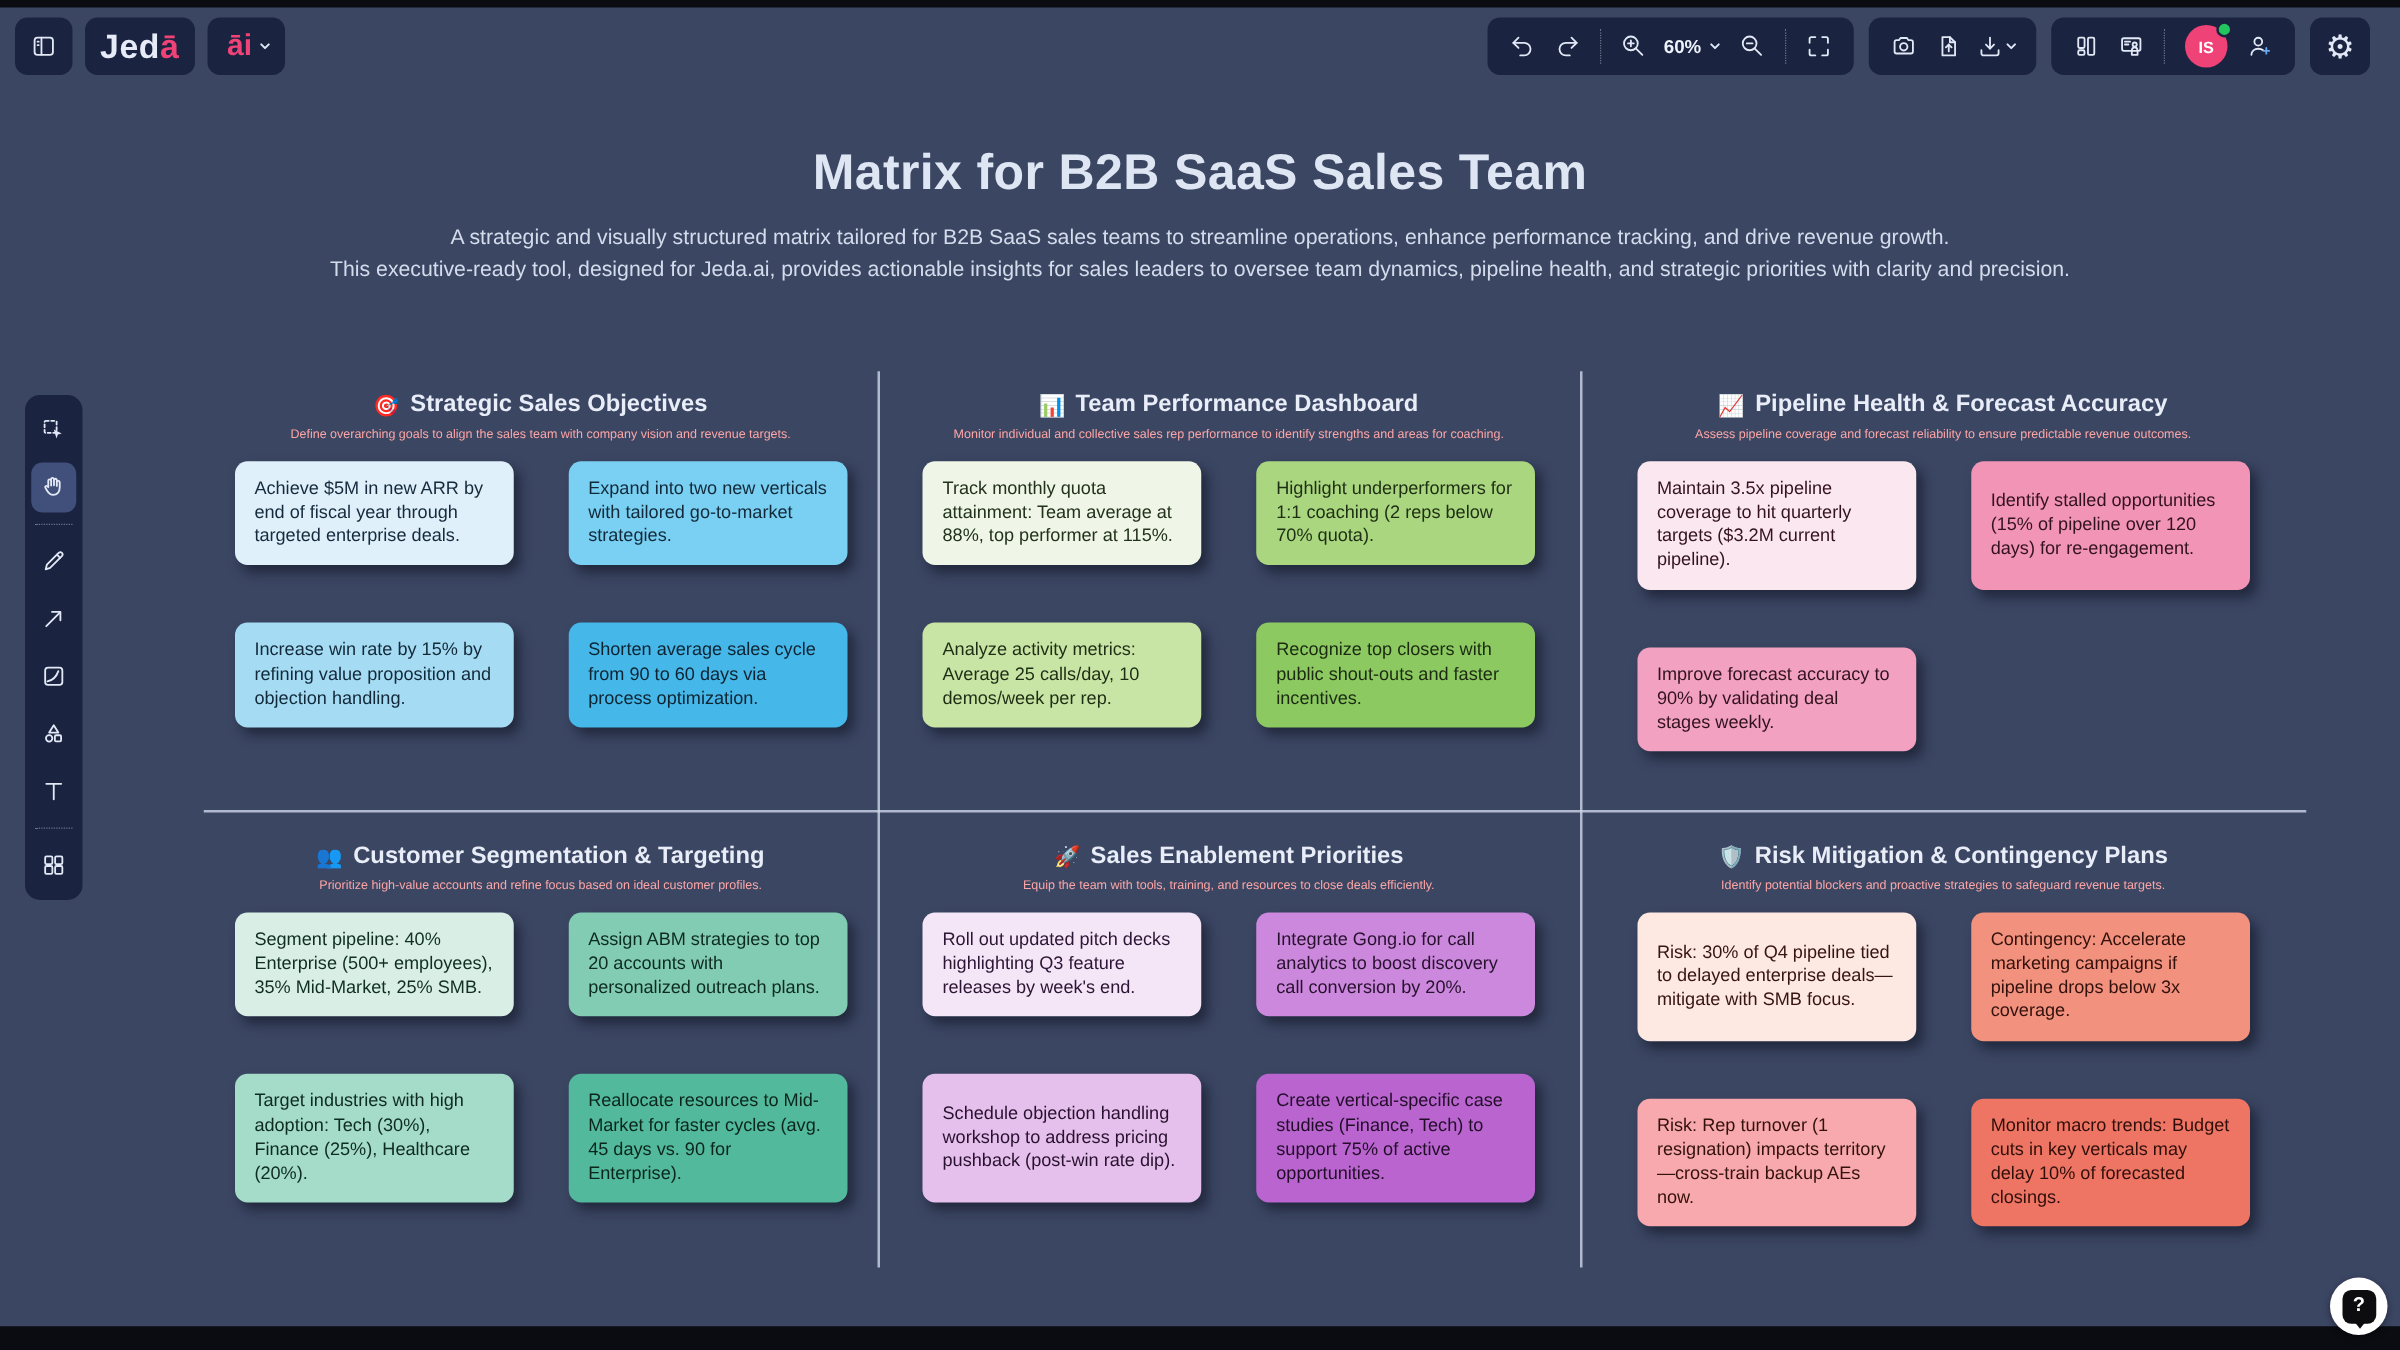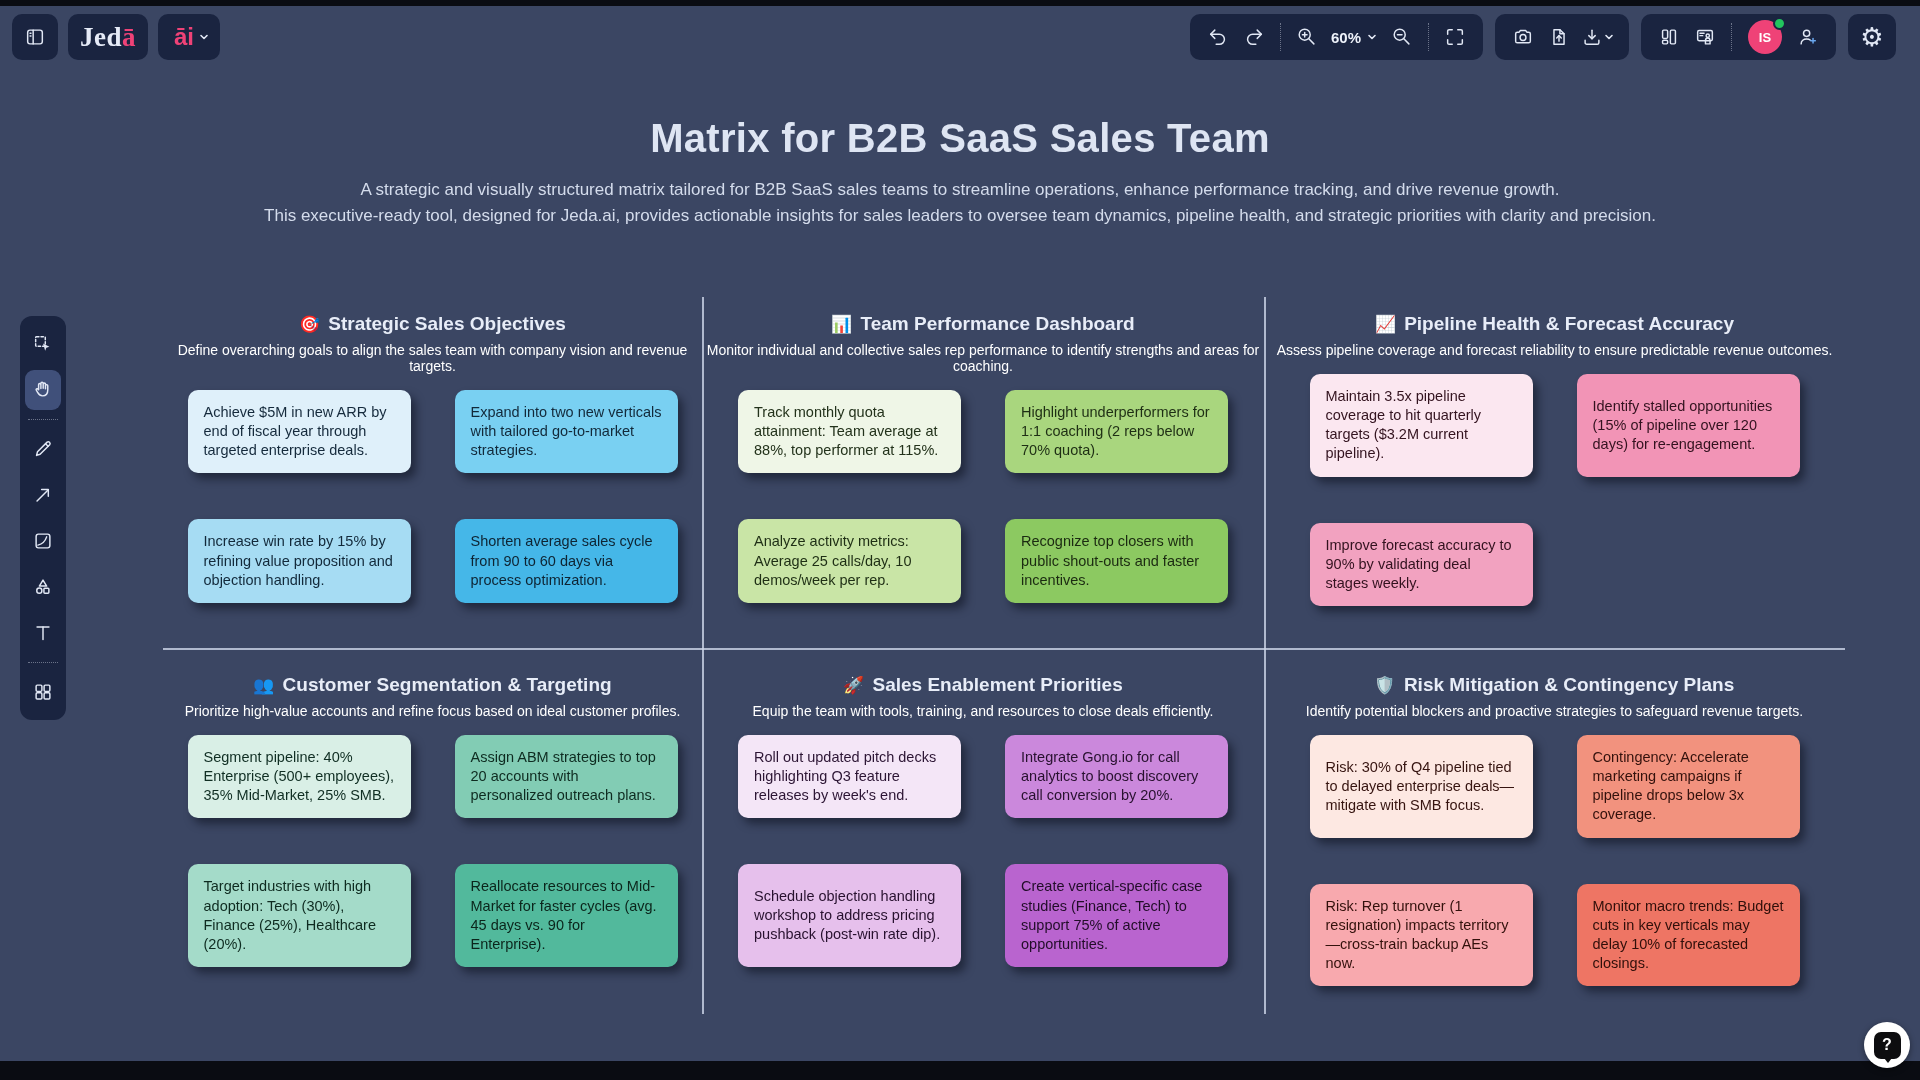--- a/index.html
+++ b/index.html
@@ -18,21 +18,21 @@
   .topbar { position:absolute; top:14px; left:12px; right:24px; height:46px;
     display:flex; align-items:center; z-index:20; }
   .pill { background:#1a2440; border-radius:10px; height:46px; display:flex;
     align-items:center; padding:16px 10px; }
   .tbtn { min-width:36px; height:38px; display:flex; align-items:center; justify-content:center;
     border-radius:8px; cursor:pointer; padding:0 4px; }
   .ic { width:22px; height:22px; stroke:#e2e8f5; stroke-width:1.6; fill:none;
     stroke-linecap:round; stroke-linejoin:round; display:block; }
   .ic-sm { width:12px; height:12px; }
   .vdash { height:28px; border-left:1px dotted rgba(230,236,248,.4); margin:0 8px; }
-  .logo { font-size:27px; font-weight:bold; letter-spacing:.5px; padding:16px 12px; cursor:pointer;font-family:Liberation Serif, serif; }
+  .logo { font-size:27px; font-weight:bold; letter-spacing:.5px; padding:16px 12px; cursor:pointer; }
   .logo .accent { color:#ef4277; }
   .ai-pill { margin-left:10px; cursor:pointer; gap:4px; }
   .ai-pill .ai-txt { color:#ef4277; font-size:24px; font-weight:bold; padding-left:6px; }
   .spacer { flex:1; }
   .zoom-lvl { color:#eef2fa; font-size:15px; font-weight:bold; display:flex; align-items:center;
     gap:5px; padding:0 6px; cursor:pointer; }
   .grp { margin-left:12px; }
   .avatar-wrap { position:relative; margin:0 8px; cursor:pointer; }
   .avatar { width:34px; height:34px; border-radius:50%; background:#ef4277; color:#fff;
     font-size:13px; font-weight:bold; display:flex; align-items:center; justify-content:center; }
@@ -60,21 +60,21 @@
   .gridline { position:absolute; background:rgba(206,214,232,.8); }
   .vline { width:1.5px; top:0; height:717px; }
   .hline { height:1.5px; left:0; width:1682px; top:351px; }
   .cells { position:absolute; inset:0; display:grid;
     grid-template-columns:539px 562px 581px; grid-template-rows:351px 366px; }
   .cell { padding-top:16px; }
   .cell.r2 { padding-top:26px; }
   .sec-head { display:flex; align-items:center; justify-content:center; gap:8px;
     font-size:19px; font-weight:600; color:#e8edf8; cursor:pointer; }
   .sec-emoji { font-size:17px; }
-  .sec-sub { margin-top:7px; text-align:center; font-size:14px; color:#ffffff; }
+  .sec-sub { margin-top:7px; text-align:center; font-size:10px; color:#fca5a5; }
   .notes { margin-top:16px; display:grid; grid-template-columns:223px 223px;
     gap:46px 44px; justify-content:center; }
   .note { min-height:82px; border-radius:10px; padding:13px 16px; display:flex;
     align-items:center; font-size:14.5px; line-height:1.32;
     box-shadow:5px 6px 9px rgba(8,12,24,.5); cursor:pointer; }
 
   
   .help-fab { position:absolute; right:10px; bottom:12px; width:46px; height:46px;
     border-radius:50%; background:#fff; display:flex; align-items:center; justify-content:center;
     z-index:60; cursor:pointer; box-shadow:0 2px 6px rgba(0,0,0,.4); }

